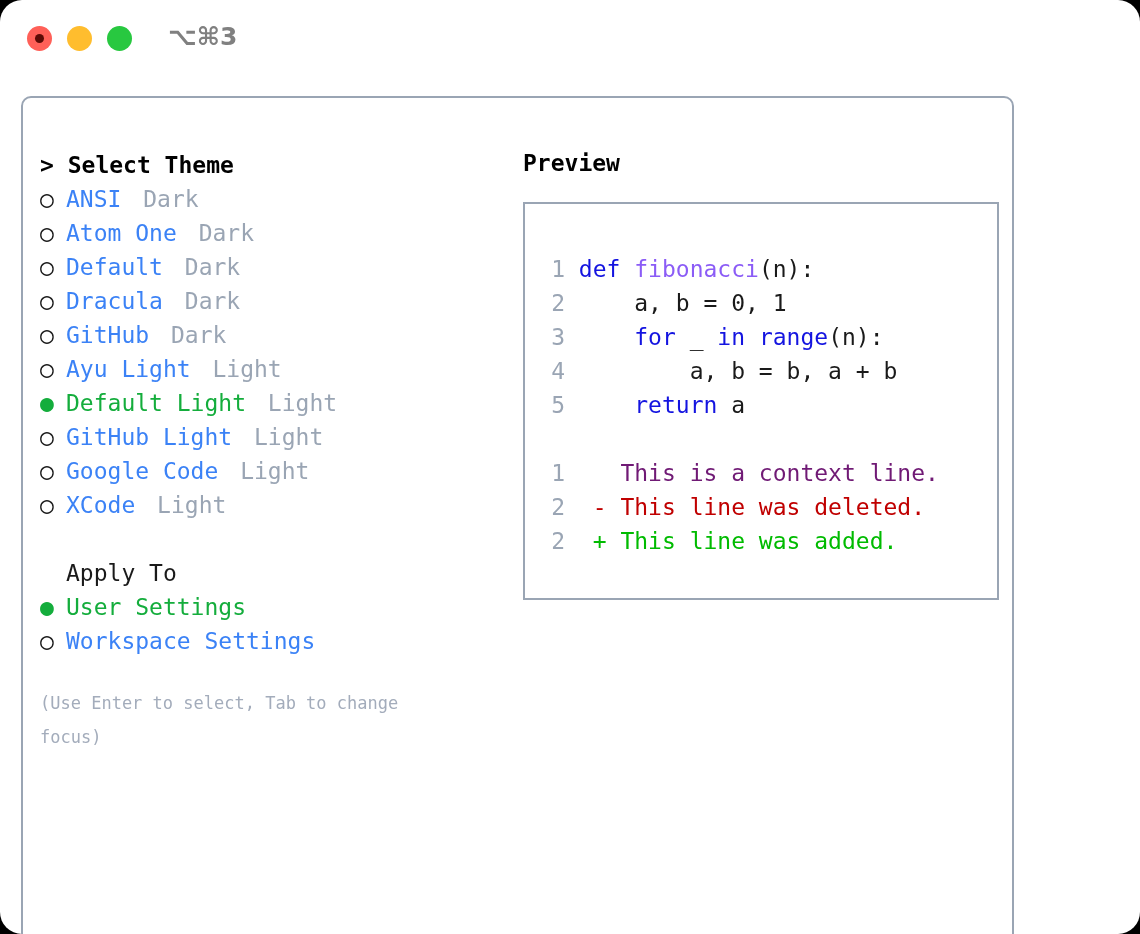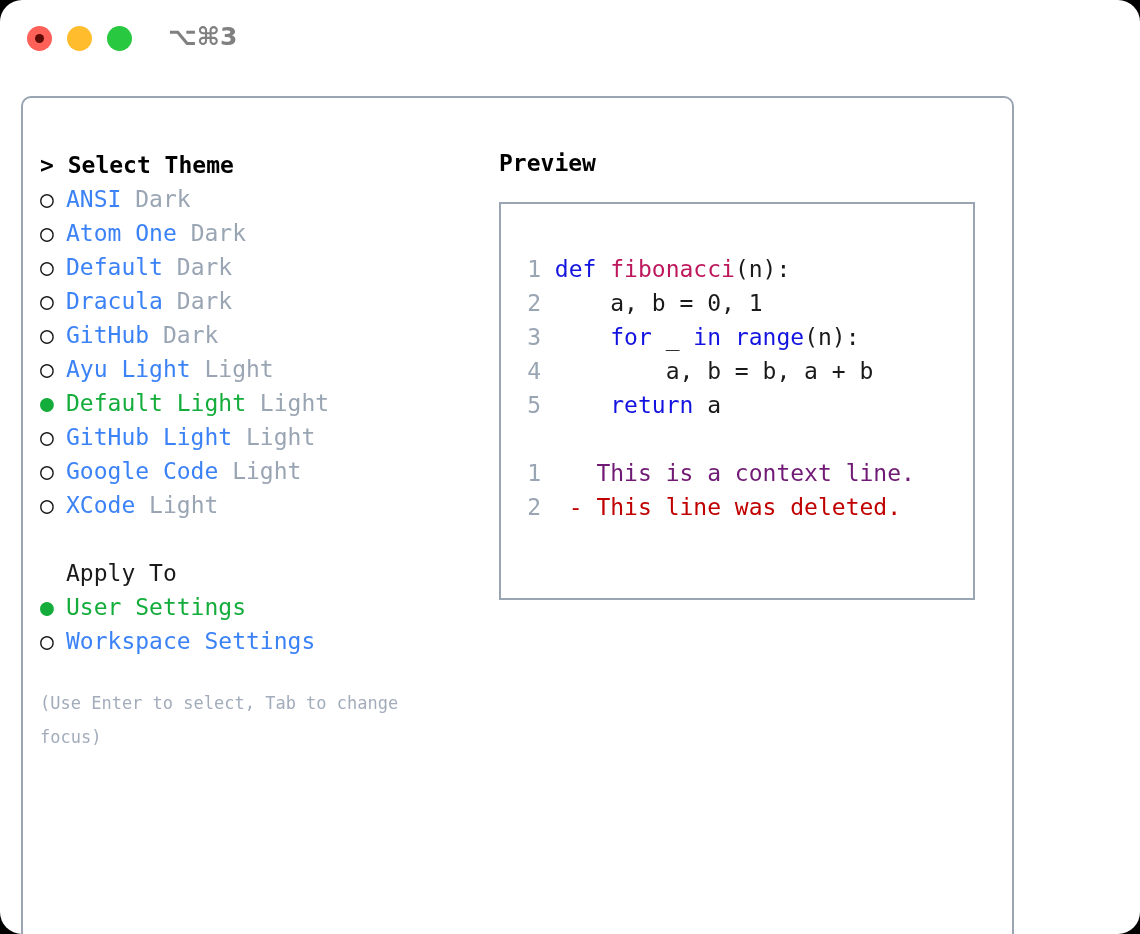--- a/index.html
+++ b/index.html
@@ -97,21 +97,21 @@
     width: 26px;
     white-space: pre;
   }
   .list-line.header {
     font-weight: bold;
     color: #000000;
   }
   .list-line.selected .label,
   .list-line.selected .marker { color: #14ad3c; }
   .label { color: #3b82f6; }
-  .variant { color: #9aa5b4; }
+  .variant { color: #9aa5b4; margin-left: 8px; }
 
   .spacer-sm { height: 34px; }
 
   .section-head {
     font-size: 23px;
     line-height: 34px;
     height: 34px;
     white-space: pre;
     color: #1a1a1a;
   }
@@ -121,21 +121,21 @@
     font-size: 17px;
     line-height: 34px;
     color: #a3acbb;
     width: 420px;
     white-space: pre-wrap;
   }
 
   
   #right-col {
     position: absolute;
-    left: 476px;
+    left: 500px;
     top: 50px;
     width: 490px;
   }
   #preview-title {
     font-size: 23px;
     line-height: 30px;
     font-weight: bold;
     color: #000000;
     margin-bottom: 24px;
   }
@@ -156,21 +156,21 @@
     padding-left: 18px;
     font-family: "DejaVu Sans Mono", "Liberation Mono", monospace;
   }
   .ln {
     display: inline-block;
     width: 22px;
     text-align: right;
     color: #9aa5b4;
   }
   .kw  { color: #1414e0; }
-  .fn  { color: #be185d; }
+  .fn  { color: #8b5cf6; }
   .pl  { color: #1a1a1a; }
   .ctx { color: #701a75; margin-top: 12px; }
   .del { color: #c00000; }
   .add { color: #00bb00; }
   .blank-line { height: 34px; }
 </style>
 </head>
 <body>
 
 <div id="window">
@@ -217,18 +217,19 @@
             <div class="code-line"><span class="ln">1</span><span class="pl"> </span><span class="kw">def </span><span class="fn">fibonacci</span><span class="pl">(n):</span></div>
             <div class="code-line"><span class="ln">2</span><span class="pl"> </span><span class="pl">    a, b = 0, 1</span></div>
             <div class="code-line"><span class="ln">3</span><span class="pl"> </span><span class="pl">    </span><span class="kw">for</span><span class="pl"> _ </span><span class="kw">in</span><span class="pl"> </span><span class="kw">range</span><span class="pl">(n):</span></div>
             <div class="code-line"><span class="ln">4</span><span class="pl"> </span><span class="pl">        a, b = b, a + b</span></div>
             <div class="code-line"><span class="ln">5</span><span class="pl"> </span><span class="pl">    </span><span class="kw">return</span><span class="pl"> a</span></div>
           </div>
         <div class="blank-line"></div>
         <div id="diff-block">
             <div class="code-line"><span class="ln">1</span><span class="ctx">    </span><span class="ctx">This is a context line.</span></div>
             <div class="code-line"><span class="ln">2</span><span class="del">  - </span><span class="del">This line was deleted.</span></div>
+            <div class="code-line"><span class="ln">2</span><span class="add">  + </span><span class="add">This line was added.</span></div>
           </div>
       </div>
     </div>
 
   </div>
 </div>
 
 </body></html>

